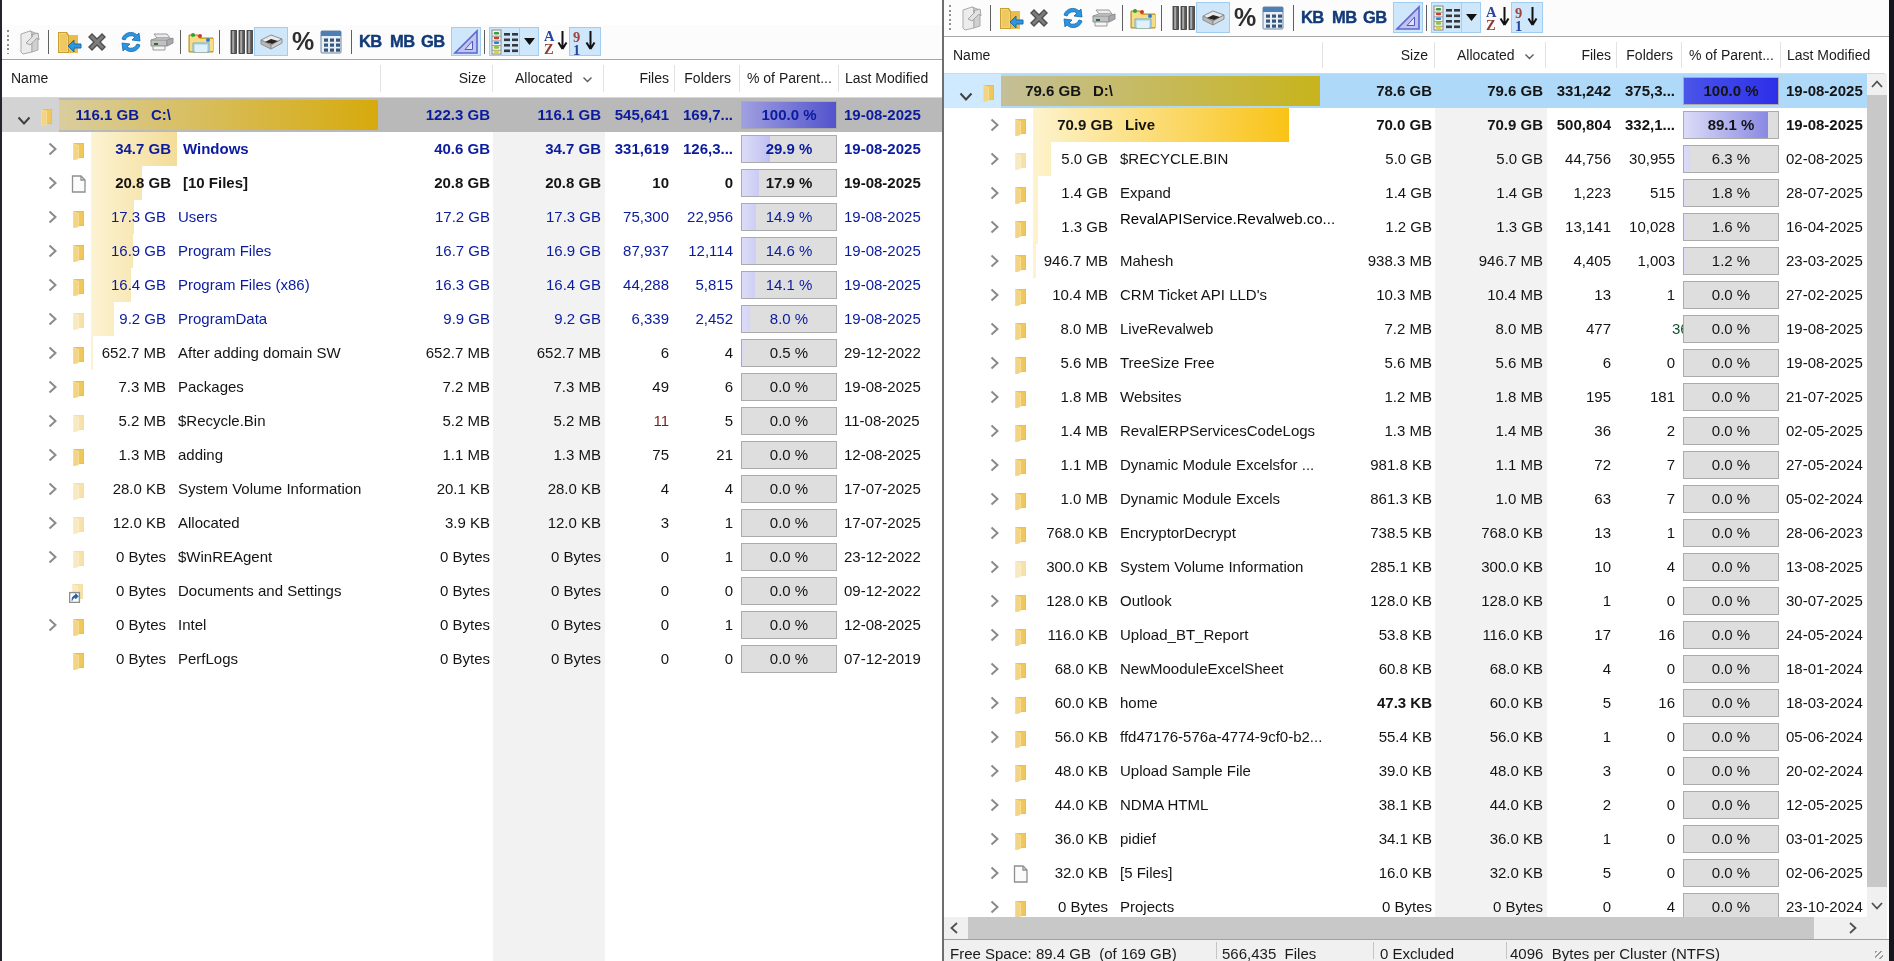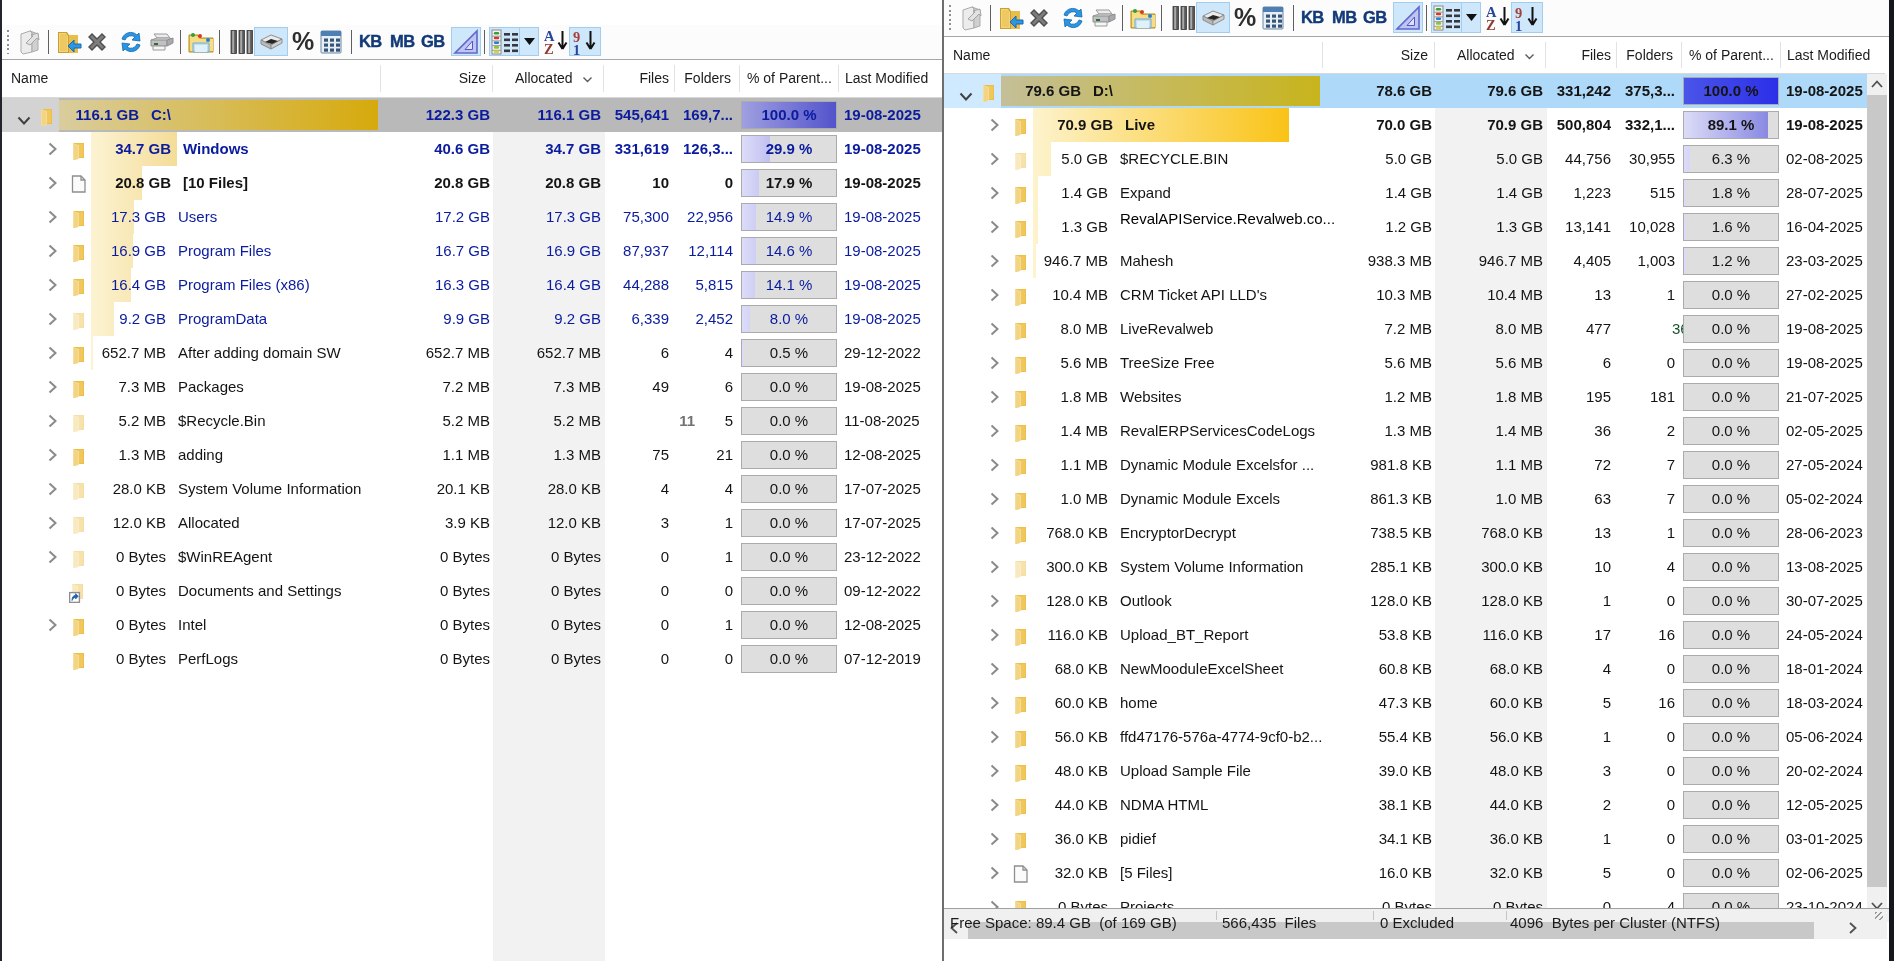--- a/index.html
+++ b/index.html
@@ -419,21 +419,21 @@
           <div style="position:absolute;left:69px;top:9px;opacity:.5;"><svg width="15" height="19" viewBox="0 0 15 19">
               <path d="M2 2 h11 v15 h-11 z" fill="#e9ba42"></path>
               <path d="M2.6 2.6 h9.8 v13.8 h-9.8 z" fill="#f0c75b"></path>
               <path d="M2 2 l6 2.6 v13.2 l-6 2.2 z" fill="#f7e1a0"></path>
               <path d="M2.7 3 l4.6 2 v12.4 l-4.6 1.7 z" fill="#f3d484"></path>
             </svg></div>
           <div style="position:absolute;left:89px;width:75px;top:8px;text-align:right;font-weight:400;color:#141414">5.2 MB</div>
           <div style="position:absolute;left:176px;top:8px;font-weight:400;color:#141414">$Recycle.Bin</div>
           <div class="num" style="left:378px;width:110px;font-weight:400;color:#141414">5.2 MB</div>
           <div class="num" style="left:490px;width:109px;font-weight:400;color:#141414">5.2 MB</div>
-          <div class="num" style="left:627px;width:66px;font-weight:700;color:#737373">11</div>
+          <div class="num" style="left:601px;width:66px;font-weight:400;color:#7f1d1d">11</div>
           <div class="num" style="left:672px;width:59px;font-weight:400;color:#141414">5</div>
           <div class="pcell"><span style="position:relative;font-weight:400;color:#141414">0.0 %</span></div>
           <div style="position:absolute;left:842px;top:8px;font-weight:400;color:#141414">11-08-2025</div>
         </div>
         <div class="row" style="top:340px;height:34px">
           <div style="position:absolute;left:46px;top:10px"><svg width="9" height="14" viewBox="0 0 9 14">
               <path d="M1.5 1.5 L7.5 7 L1.5 12.5" fill="none" stroke="#8a8a8a" stroke-width="2"></path>
             </svg></div>
           <div style="position:absolute;left:69px;top:9px;"><svg width="15" height="19" viewBox="0 0 15 19">
               <path d="M2 2 h11 v15 h-11 z" fill="#e9ba42"></path>
@@ -1107,21 +1107,21 @@
               <path d="M1.5 1.5 L7.5 7 L1.5 12.5" fill="none" stroke="#8a8a8a" stroke-width="2"></path>
             </svg></div>
           <div style="position:absolute;left:69px;top:9px;"><svg width="15" height="19" viewBox="0 0 15 19">
               <path d="M2 2 h11 v15 h-11 z" fill="#e9ba42"></path>
               <path d="M2.6 2.6 h9.8 v13.8 h-9.8 z" fill="#f0c75b"></path>
               <path d="M2 2 l6 2.6 v13.2 l-6 2.2 z" fill="#f7e1a0"></path>
               <path d="M2.7 3 l4.6 2 v12.4 l-4.6 1.7 z" fill="#f3d484"></path>
             </svg></div>
           <div style="position:absolute;left:89px;width:75px;top:8px;text-align:right;font-weight:400;color:#141414">60.0 KB</div>
           <div style="position:absolute;left:176px;top:8px;font-weight:400;color:#141414">home</div>
-          <div class="num" style="left:378px;width:110px;font-weight:400;color:#141414">47.3 KB</div>
+          <div class="num" style="left:378px;width:110px;font-weight:700;color:#141414">47.3 KB</div>
           <div class="num" style="left:490px;width:109px;font-weight:400;color:#141414">60.0 KB</div>
           <div class="num" style="left:601px;width:66px;font-weight:400;color:#141414">5</div>
           <div class="num" style="left:672px;width:59px;font-weight:400;color:#141414">16</div>
           <div class="pcell"><span style="position:relative;font-weight:400;color:#141414">0.0 %</span></div>
           <div style="position:absolute;left:842px;top:8px;font-weight:400;color:#141414">18-03-2024</div>
         </div>
         <div class="row" style="top:646px;height:34px">
           <div style="position:absolute;left:46px;top:10px"><svg width="9" height="14" viewBox="0 0 9 14">
               <path d="M1.5 1.5 L7.5 7 L1.5 12.5" fill="none" stroke="#8a8a8a" stroke-width="2"></path>
             </svg></div>
@@ -1257,21 +1257,21 @@
         </div>
       <div style="position:absolute;left:24px;top:0;height:22px;width:846px;background:#c8c8c8"></div>
       <div class="sb-arrow" style="right:5px;top:0;width:19px;height:22px">
         <svg width="8" height="12" viewBox="0 0 8 12">
             <path d="M1 1 L6.5 6 L1 11" fill="none" stroke="#505050" stroke-width="1.8"></path>
           </svg>
         </div>
     </div>
     <div style="position:absolute;left:923px;top:917px;width:20px;height:22px;background:#f0f0f0"></div>
 
-    <div class="statusbar" style="left:0;top:908px;width:945px;height:14px">
+    <div class="statusbar" style="left:0;top:939px;width:945px;height:22px">
       <div style="position:absolute;left:6px;top:5px">Free Space: 89.4 GB&nbsp; (of 169 GB)</div>
       <div class="ssep" style="left:272px"></div>
       <div style="position:absolute;left:278px;top:5px">566,435&nbsp; Files</div>
       <div class="ssep" style="left:429px"></div>
       <div style="position:absolute;left:436px;top:5px">0 Excluded</div>
       <div class="ssep" style="left:562px"></div>
       <div style="position:absolute;left:566px;top:5px">4096&nbsp; Bytes per Cluster (NTFS)</div>
       <div style="position:absolute;right:6px;bottom:2px;width:8px;height:8px;
         background-image:repeating-linear-gradient(135deg,#9a9a9a 0 1.5px,transparent 1.5px 4px)"></div>
     </div>

